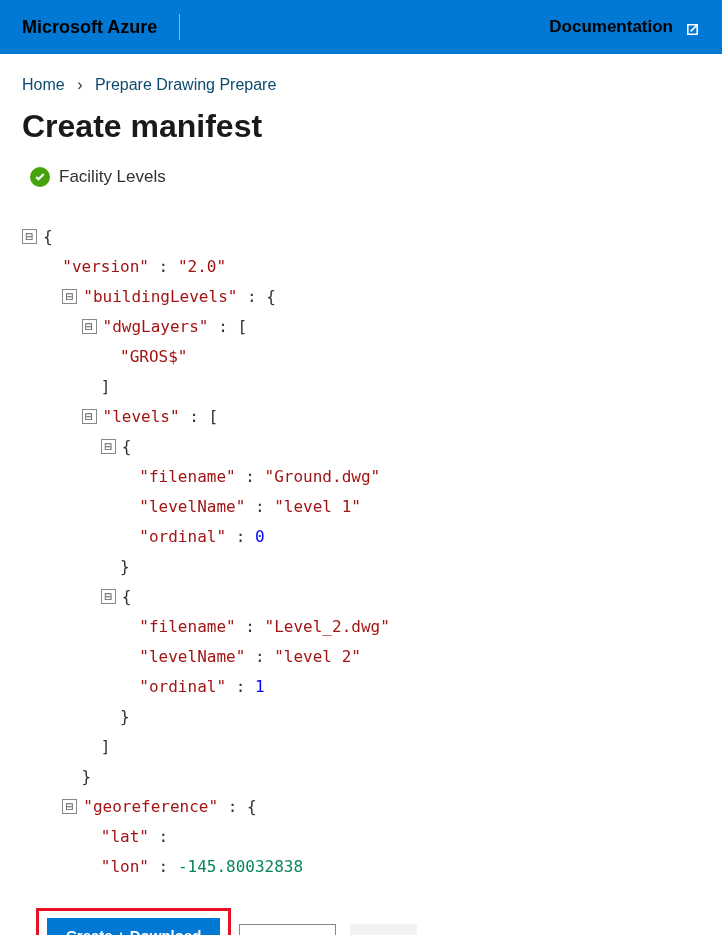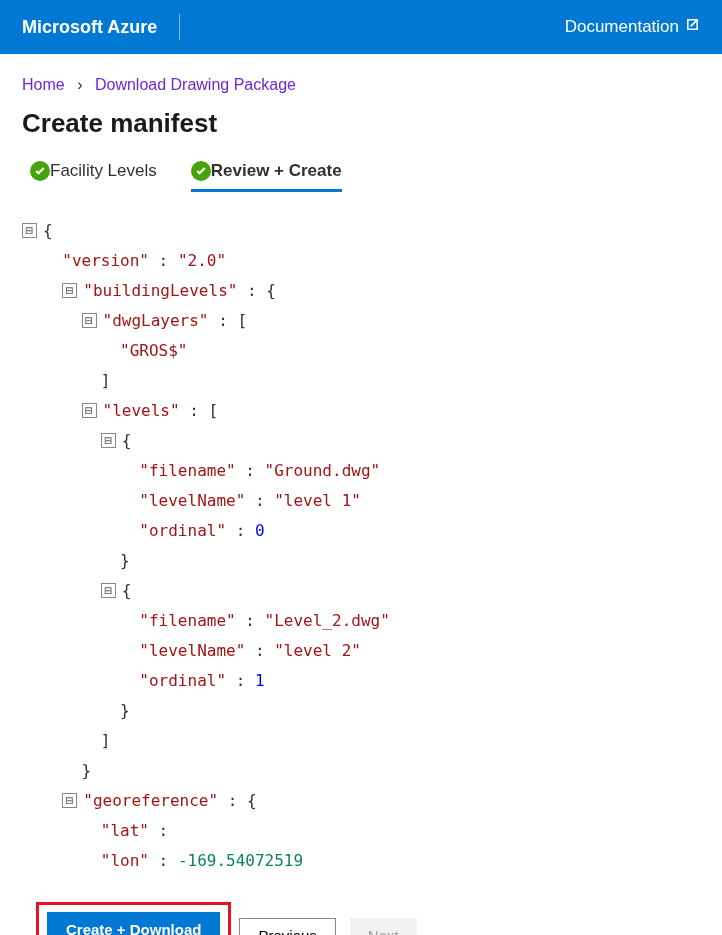--- a/index.html
+++ b/index.html
@@ -5,21 +5,21 @@
     * { margin: 0; padding: 0; box-sizing: border-box; }
     body {
       font-family: "Segoe UI", -apple-system, Arial, sans-serif;
       font-size: 14px;
       color: #323130;
       width: 722px;
       background: #fff;
     }
     .top-bar {
       background: #0078d4;
-      color: #ffffff;
+      color: #000000;
       display: flex;
       align-items: center;
       height: 54px;
       padding: 0 22px;
     }
     .top-bar .brand {
       font-size: 18px;
       font-weight: 600;
       padding-right: 22px;
     }
@@ -30,52 +30,53 @@
       margin: 0 2px 0 0;
     }
     .top-bar .product {
       font-size: 16px;
       font-weight: 400;
       padding-left: 20px;
     }
     .top-bar .spacer { flex: 1; }
     .top-bar .doc-link {
       font-size: 17px;
-      font-weight: 400;
-      display: flex;
-      align-items: flex-start;
-      gap: 6px;
+      font-weight: 700;
+      display: flex;
+      align-items: flex-end;
+      gap: 12px;
       cursor: pointer;
     }
     .top-bar .doc-link svg { width: 15px; height: 15px; fill: none; stroke: #fff; stroke-width: 1.7; }
 
     .breadcrumb {
       padding: 22px 22px 14px 22px;
       font-size: 16px;
       color: #0067b8;
     }
-    .breadcrumb .crumb { color: #6d28d9; cursor: pointer; }
+    .breadcrumb .crumb { color: #0c4a6e; cursor: pointer; }
     .breadcrumb .sep { color: #323130; margin: 0 8px; }
 
     h1.page-title {
-      font-size: 26px;
+      font-size: 32px;
       font-weight: 600;
       padding: 0 22px 22px 22px;
       color: #1b1a19;
     }
 
     .tabs {
       display: flex;
       gap: 34px;
       padding: 0 30px 10px 30px;
       align-items: center;
     }
     .tab {
       display: flex;
       align-items: center;
+      gap: 9px;
       font-size: 17px;
       color: #323130;
       cursor: pointer;
       padding-bottom: 8px;
       border-bottom: 3px solid transparent;
     }
     .tab.active {
       font-weight: 600;
       border-bottom: 3px solid #0078d4;
     }
@@ -169,42 +170,34 @@
     <span>Documentation</span>
     <svg viewBox="0 0 16 16">
         <path d="M3 3h10v10H3z M6 10 L13 3 M9 3h4v4"></path>
       </svg>
   </span>
 </div>
 
 <div class="breadcrumb">
   <span class="crumb">Home</span>
   <span class="sep">›</span>
-  <span class="crumb">Download Drawing Package</span>
+  <span class="crumb">Prepare Drawing Prepare</span>
 </div>
 
 <h1 class="page-title">Create manifest</h1>
 
 <div class="tabs">
   <div class="tab">
     <span class="check-ic">
         <svg viewBox="0 0 16 16">
           <path d="M3 8l3 3 7-7"></path>
         </svg>
       </span>
     <span>Facility Levels</span>
   </div>
-  <div class="tab active">
-    <span class="check-ic">
-        <svg viewBox="0 0 16 16">
-          <path d="M3 8l3 3 7-7"></path>
-        </svg>
-      </span>
-    <span>Review + Create</span>
-  </div>
 </div>
 
 <div class="json-area">
   <div class="jrow"><span class="tog">⊟</span><span class="jpun">{</span></div>
 
   <div class="jrow"><span class="tog-hidden"></span><span class="jpun">  </span><span class="jkey">"version"</span><span class="jpun"> : </span><span class="jstr">"2.0"</span></div>
 
   <div class="jrow"><span class="tog-hidden"></span><span class="jpun">  </span><span class="tog">⊟</span><span class="jkey">"buildingLevels"</span><span class="jpun"> : {</span></div>
 
   <div class="jrow"><span class="tog-hidden"></span><span class="jpun">    </span><span class="tog">⊟</span><span class="jkey">"dwgLayers"</span><span class="jpun"> : [</span></div>
@@ -236,21 +229,21 @@
   <div class="jrow"><span class="tog-hidden"></span><span class="jpun">        }</span></div>
 
   <div class="jrow"><span class="tog-hidden"></span><span class="jpun">      ]</span></div>
 
   <div class="jrow"><span class="tog-hidden"></span><span class="jpun">    }</span></div>
 
   <div class="jrow"><span class="tog-hidden"></span><span class="jpun">  </span><span class="tog">⊟</span><span class="jkey">"georeference"</span><span class="jpun"> : {</span></div>
 
   <div class="jrow"><span class="tog-hidden"></span><span class="jpun">      </span><span class="jkey">"lat"</span><span class="jpun"> : </span></div>
 
-  <div class="jrow"><span class="tog-hidden"></span><span class="jpun">      </span><span class="jkey">"lon"</span><span class="jpun"> : </span><span class="jnum">-169.54072519</span></div>
+  <div class="jrow"><span class="tog-hidden"></span><span class="jpun">      </span><span class="jkey">"lon"</span><span class="jpun"> : </span><span class="jnum">-145.80032838</span></div>
 </div>
 
 <div class="row-outer">
   <span class="footer-actions highlight-wrap">
     <button class="btn primary">Create + Download</button>
   </span>
   <div class="row-buttons">
     <button class="btn">Previous</button>
     <button class="btn disabled">Next</button>
   </div>

